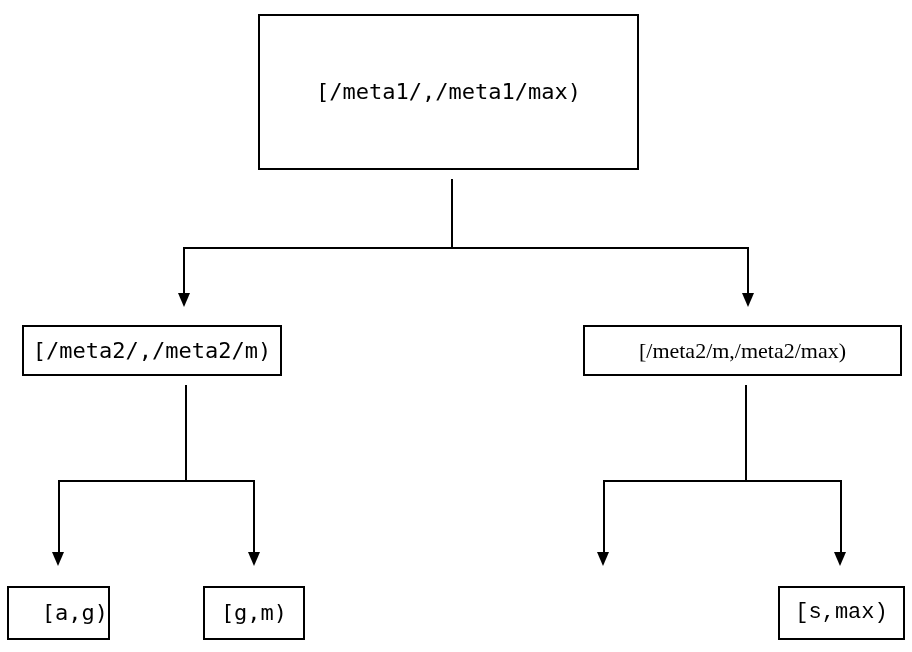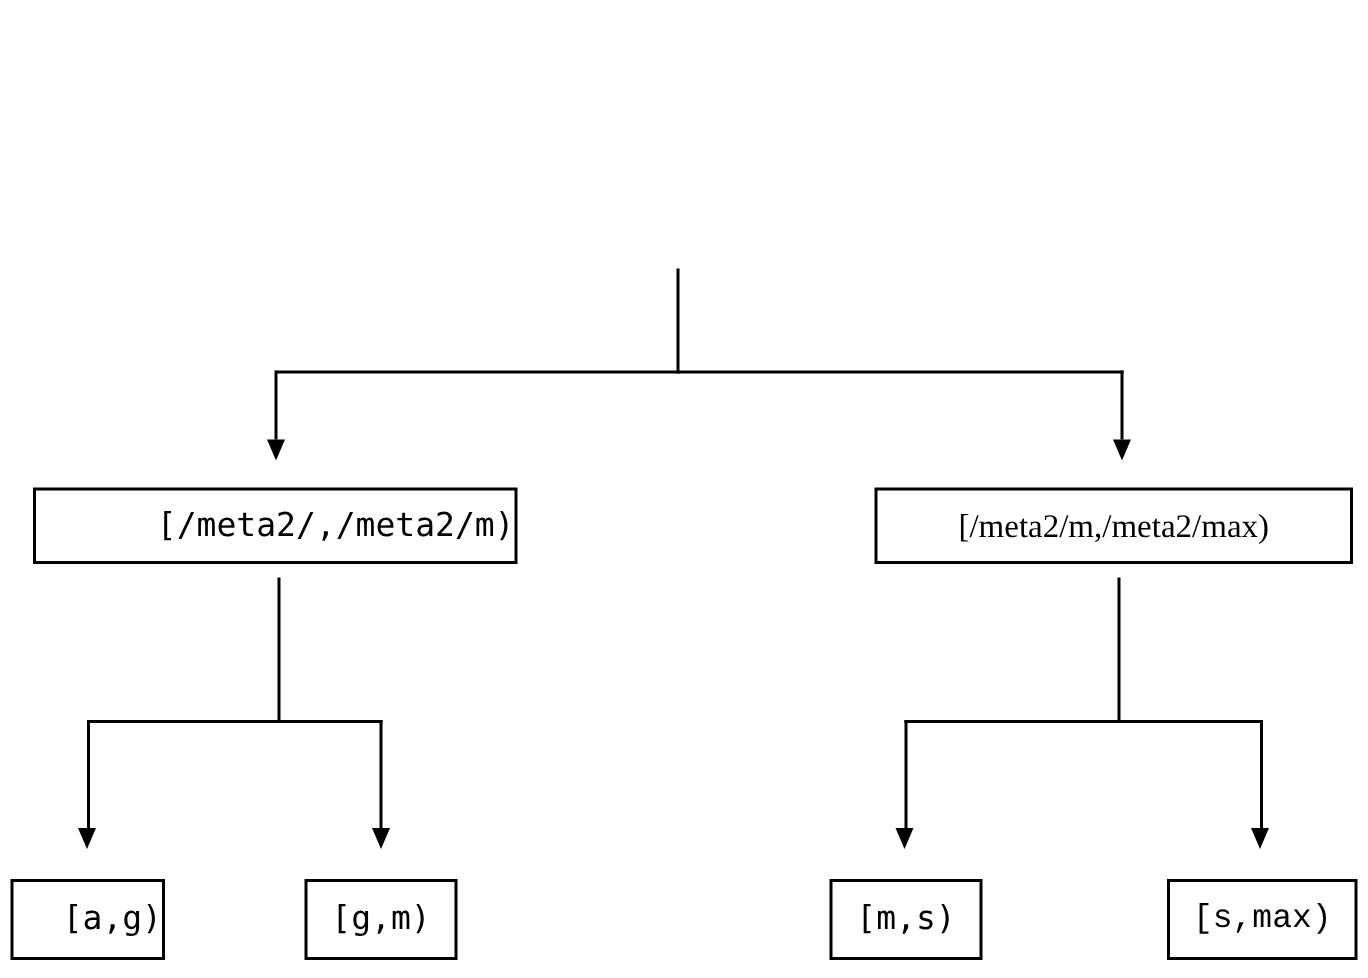--- a/index.html
+++ b/index.html
@@ -38,21 +38,21 @@
     position: absolute;
     width: 0;
     height: 0;
     border-left: 6px solid transparent;
     border-right: 6px solid transparent;
     border-top: 14px solid #000000;
   }
 
   
   #node-root  { left: 258px; top: 14px;  width: 381px; height: 156px; }
-  #node-left  { left: 22px;  top: 325px; width: 323px; height: 51px; justify-content: flex-end;  }
+  #node-left  { left: 22px;  top: 325px; width: 260px; height: 51px;  }
   #node-right { left: 583px; top: 325px; width: 319px; height: 51px; font-family: Liberation Serif, serif;  }
   #leaf-ag    { left: 7px;   top: 586px; width: 103px; height: 54px; justify-content: flex-end;  }
   #leaf-gm    { left: 203px; top: 586px; width: 102px; height: 54px;  }
   #leaf-ms    { left: 553px; top: 586px; width: 102px; height: 54px;  }
   #leaf-smax  { left: 778px; top: 586px; width: 127px; height: 54px; font-family: Liberation Mono, monospace;  }
 
   
   #l1-stem   { left: 451px; top: 179px; height: 70px; }
   #l1-rail   { left: 184px; top: 247px; width: 565px; }
   #l1-drop-l { left: 183px; top: 247px; height: 46px; }
@@ -74,34 +74,34 @@
   #l2b-drop-l { left: 603px; top: 480px; height: 72px; }
   #l2b-drop-r { left: 840px; top: 480px; height: 72px; }
   #l2b-arr-l  { left: 597px; top: 552px; }
   #l2b-arr-r  { left: 834px; top: 552px; }
 </style>
 </head>
 <body>
 
 <div class="canvas">
 
+  <div class="node" id="node-root">
+    <span>[/meta1/,/meta1/max)</span>
+  </div>
   <div class="node" id="node-left">
     <span>[/meta2/,/meta2/m)</span>
   </div>
   <div class="node" id="node-right">
     <span>[/meta2/m,/meta2/max)</span>
   </div>
   <div class="node" id="leaf-ag">
     <span>[a,g)</span>
   </div>
   <div class="node" id="leaf-gm">
     <span>[g,m)</span>
-  </div>
-  <div class="node" id="leaf-ms">
-    <span>[m,s)</span>
   </div>
   <div class="node" id="leaf-smax">
     <span>[s,max)</span>
   </div>
 
   <div class="vline" id="l1-stem"></div>
   <div class="hline" id="l1-rail"></div>
   <div class="vline" id="l1-drop-l"></div>
   <div class="vline" id="l1-drop-r"></div>
   <div class="arrow-down" id="l1-arr-l"></div>

